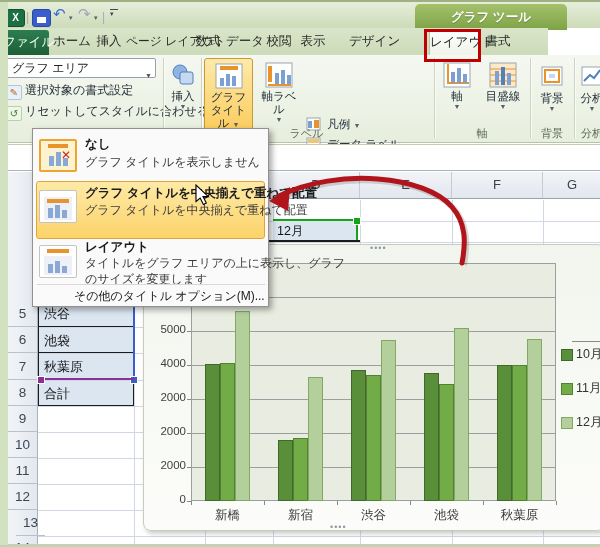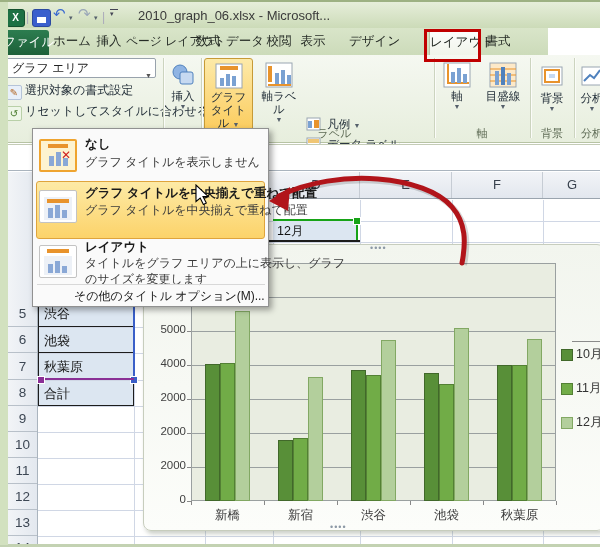--- a/index.html
+++ b/index.html
@@ -109,21 +109,21 @@
     <div class="qat-ico" style="left:32px;background:#3a5fcd;border:1px solid #2b49a0;"><span style="display:inline-block;width:9px;height:6px;background:#fff;margin-top:7px;"></span></div>
     <div class="qat-glyph" style="left:53px;color:#3b6bd0;">↶</div>
     <div class="qat-dd" style="left:69px;">▾</div>
     <div class="qat-glyph" style="left:78px;color:#9aa7b8;">↷</div>
     <div class="qat-dd" style="left:94px;">▾</div>
     <div class="abs" style="left:102px;top:8px;color:#aab;font-size:12px;">|</div>
     <div class="abs" style="left:110px;top:7px;">
       <div style="width:8px;border-top:1px solid #445;"></div>
         <div style="font-size:7px;color:#445;line-height:8px;">▾</div>
     </div>
-    <div class="title-text">2010_graph_06.xlsx - Microsoft...</div>
+    <div class="ctx-header">グラフ ツール</div>
   </div>
 
   <div class="tabrow">
     <div class="tab filetab" style="left:3px;width:46px;">ファイル</div>
     <div class="tab" style="left:52px;width:40px;">ホーム</div>
     <div class="tab" style="left:92px;width:34px;">挿入</div>
     <div class="tab" style="left:126px;width:64px;font-size:11.8px;">ページ レイアウト</div>
     <div class="tab" style="left:190px;width:36px;">数式</div>
     <div class="tab" style="left:226px;width:36px;">データ</div>
     <div class="tab" style="left:262px;width:34px;">校閲</div>
@@ -211,21 +211,21 @@
       <span class="ic"><svg width="15" height="14">
             <rect x="1" y="1" width="13" height="12" fill="#fff" stroke="#9aa6b2"></rect>
             <rect x="1" y="9" width="13" height="4" fill="#c6d9f1"></rect>
             <line x1="1" y1="9" x2="14" y2="9" stroke="#9aa6b2"></line>
             <line x1="5" y1="1" x2="5" y2="13" stroke="#9aa6b2"></line>
             <line x1="9" y1="1" x2="9" y2="13" stroke="#9aa6b2"></line>
           </svg></span>
       <span>データ テーブル</span>
       <span class="dd" style="font-size:7px;color:#55606b;">▼</span>
     </div>
-    <div class="grplbl" style="left:220px;width:229px;">ラベル</div>
+    <div class="grplbl" style="left:192px;width:229px;">ラベル</div>
     <div class="rsep" style="left:434px;"></div>
 
     <div class="bigbtn" style="left:437px;width:40px;">
       <span class="iconbox">
         <svg width="28" height="26">
             <rect x="1" y="1" width="26" height="24" fill="#fff" stroke="#9aa6b2"></rect>
             <line x1="5" y1="2" x2="5" y2="22" stroke="#e8932c" stroke-width="2"></line>
             <line x1="4" y1="21" x2="26" y2="21" stroke="#e8932c" stroke-width="2"></line>
             <rect x="8" y="10" width="4" height="11" fill="#7aa1d2"></rect>
             <rect x="14" y="6" width="4" height="15" fill="#7aa1d2"></rect>
@@ -309,21 +309,21 @@
       <div class="colhdr" style="position: absolute; left: 452px; top: 172px; width: 91px; height: 26px; line-height: 26px;">F</div>
       <div class="colhdr" style="position: absolute; left: 543px; top: 172px; width: 59px; height: 26px; line-height: 26px;">G</div>
       <div class="rowhdr" style="position: absolute; left: 8px; top: 300px; width: 29px; height: 27px; line-height: 27px;">5</div>
       <div class="rowhdr" style="position: absolute; left: 8px; top: 327px; width: 29px; height: 26px; line-height: 26px;">6</div>
       <div class="rowhdr" style="position: absolute; left: 8px; top: 353px; width: 29px; height: 27px; line-height: 27px;">7</div>
       <div class="rowhdr" style="position: absolute; left: 8px; top: 380px; width: 29px; height: 26px; line-height: 26px;">8</div>
       <div class="rowhdr" style="position: absolute; left: 8px; top: 406px; width: 29px; height: 26px; line-height: 26px;">9</div>
       <div class="rowhdr" style="position: absolute; left: 8px; top: 432px; width: 29px; height: 26px; line-height: 26px;">10</div>
       <div class="rowhdr" style="position: absolute; left: 8px; top: 458px; width: 29px; height: 26px; line-height: 26px;">11</div>
       <div class="rowhdr" style="position: absolute; left: 8px; top: 484px; width: 29px; height: 26px; line-height: 26px;">12</div>
-      <div class="rowhdr" style="position: absolute; left: 8px; top: 510px; width: 29px; height: 26px; line-height: 26px;">13</div>
+      <div class="rowhdr" style="position: absolute; left: 16px; top: 510px; width: 29px; height: 26px; line-height: 26px;">13</div>
       <div class="rowhdr" style="position: absolute; left: 8px; top: 536px; width: 29px; height: 24px; line-height: 24px;">14</div>
       <div class="acell" style="position: absolute; left: 39px; top: 301px; width: 94px; height: 26px; line-height: 26px;">渋谷</div>
       <div class="acell" style="position: absolute; left: 39px; top: 328px; width: 94px; height: 25px; line-height: 25px;">池袋</div>
       <div class="acell" style="position: absolute; left: 39px; top: 354px; width: 94px; height: 26px; line-height: 26px;">秋葉原</div>
       <div class="acell" style="position: absolute; left: 39px; top: 381px; width: 94px; height: 25px; line-height: 25px;">合計</div>
       <div style="position: absolute; left: 38px; top: 300px; width: 1px; height: 106px; background: rgb(28, 28, 28);"></div>
       <div style="position: absolute; left: 133px; top: 300px; width: 1px; height: 106px; background: rgb(28, 28, 28);"></div>
       <div style="position: absolute; left: 38px; top: 326px; width: 96px; height: 1px; background: rgb(28, 28, 28);"></div>
       <div style="position: absolute; left: 38px; top: 352px; width: 96px; height: 1px; background: rgb(28, 28, 28);"></div>
       <div style="position: absolute; left: 38px; top: 405px; width: 96px; height: 1px; background: rgb(28, 28, 28);"></div>

